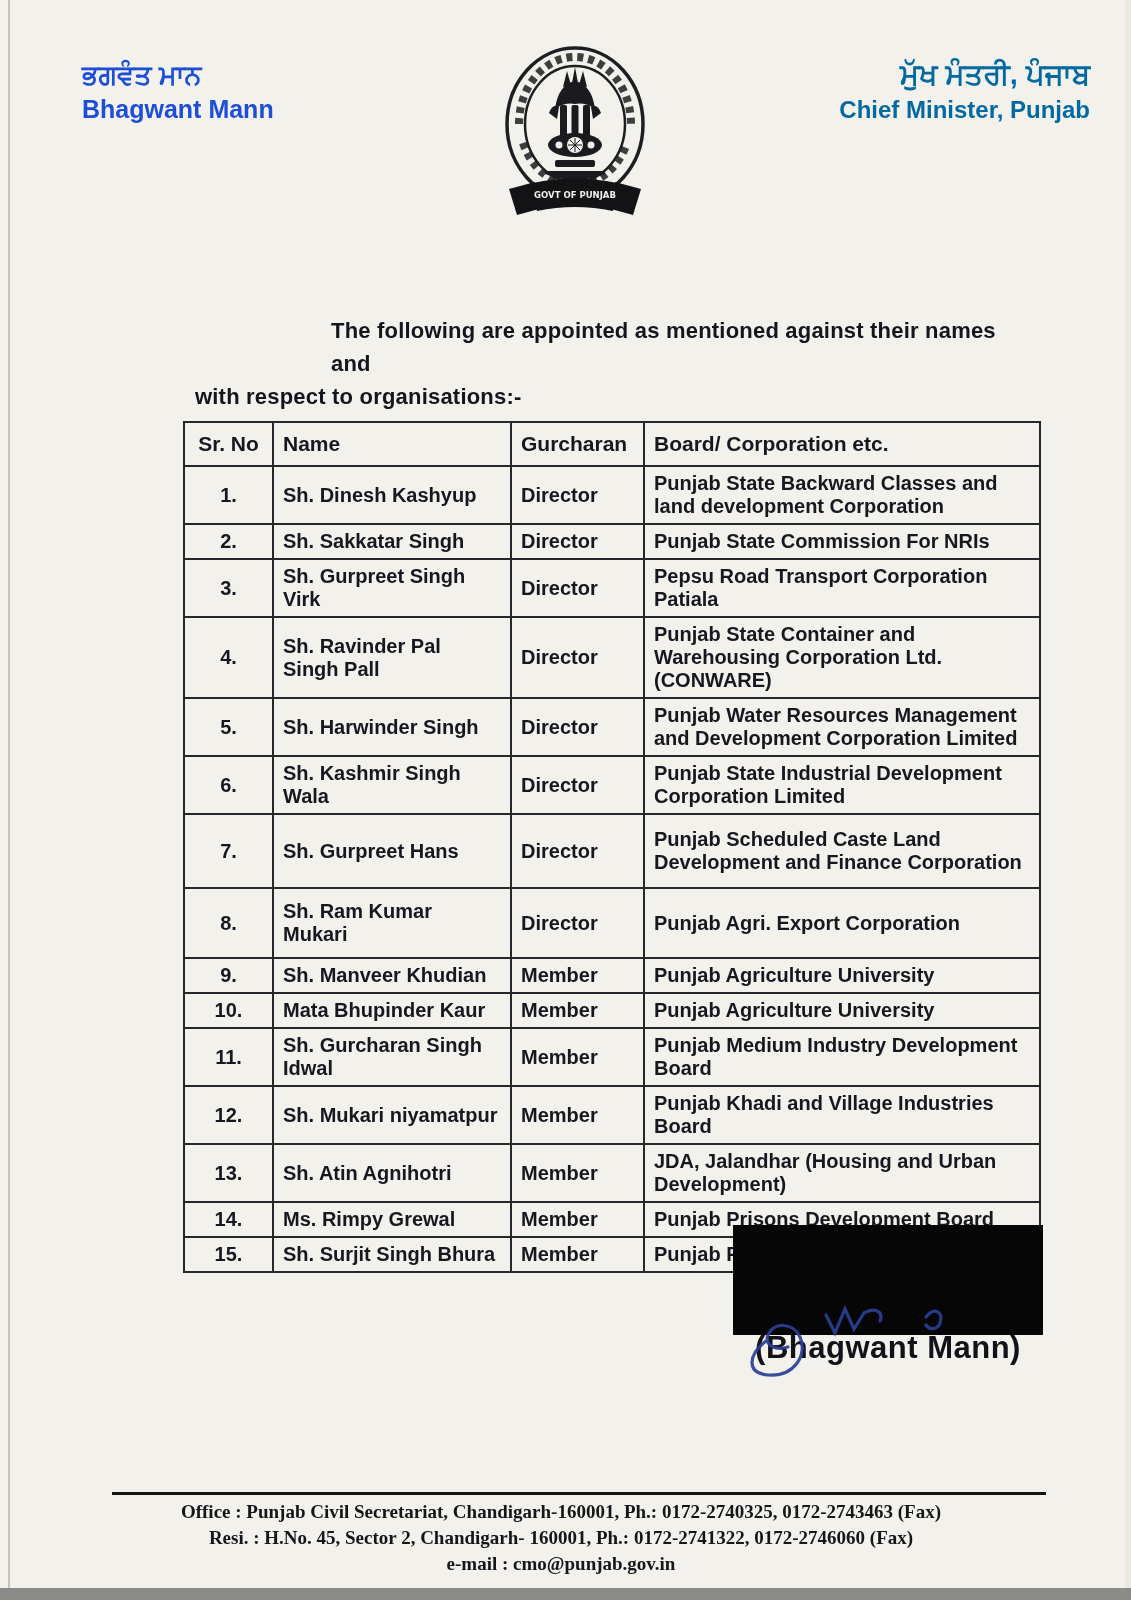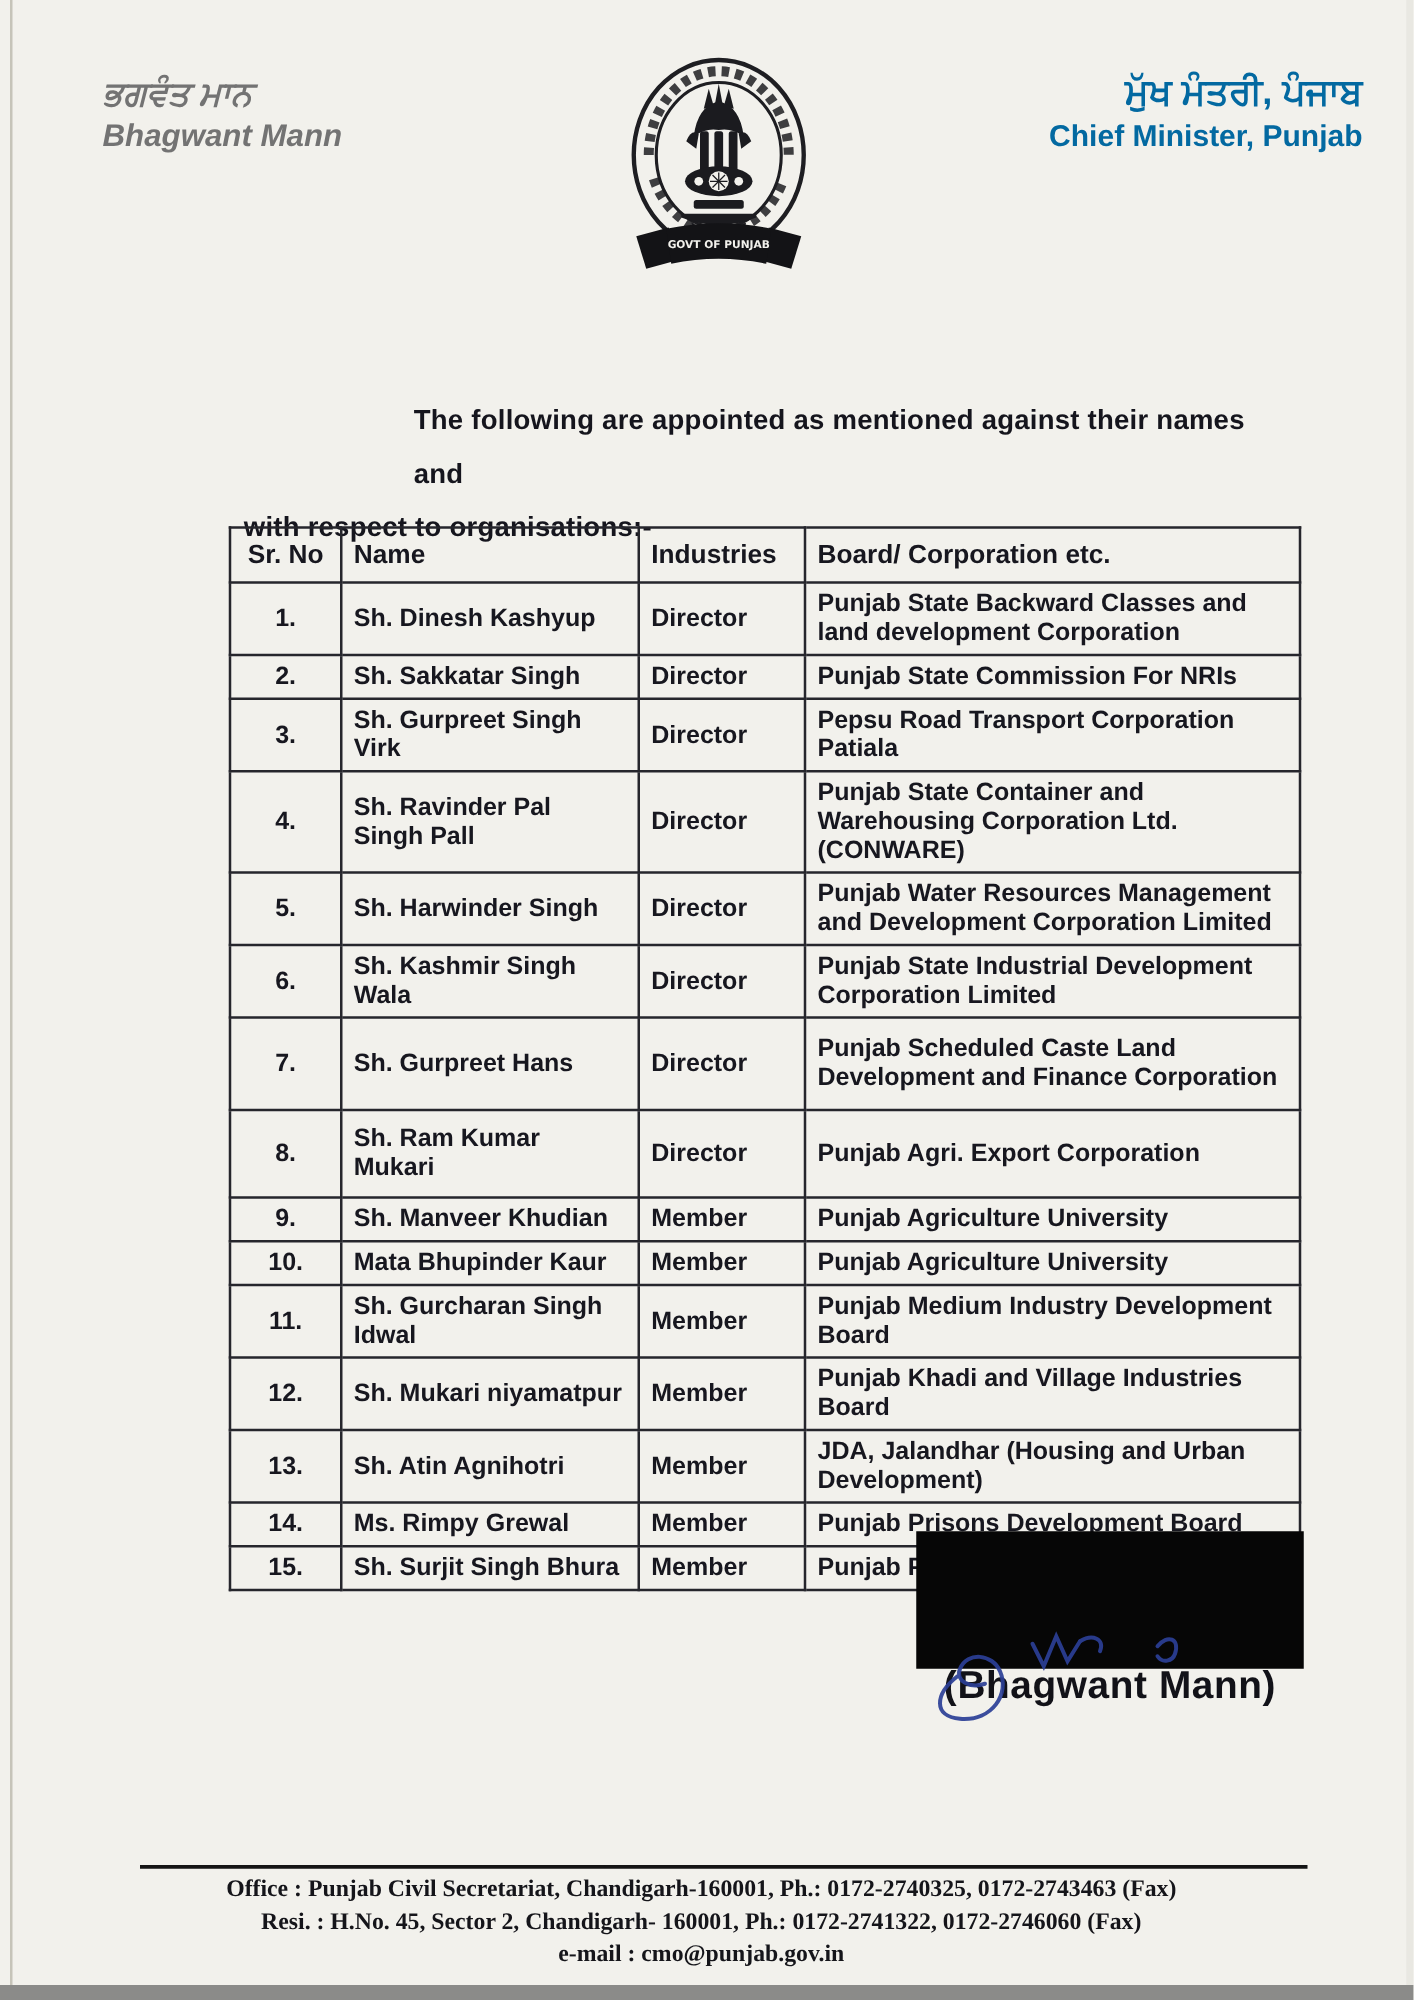--- a/index.html
+++ b/index.html
@@ -11,34 +11,34 @@
   .page-edge {
     position:absolute; left:8px; top:0; width:2px; height:1588px;
     background:#c6c4b9;
   }
   .right-shade {
     position:absolute; right:0; top:0; width:6px; height:1588px;
     background:#e9e8e2;
   }
 
   
-  .head-left { position:absolute; left:82px; top:58px; color:#737373;font-style:italic; }
+  .head-left { position:absolute; left:82px; top:58px; color:#1d4ed8; }
   .head-left .punjabi  { font-size:27px; font-weight:700; line-height:34px; }
   .head-left .english  { font-size:25px; font-weight:700; line-height:34px; }
 
   .head-right { position:absolute; left:790px; top:56px; width:300px; text-align:right; color:#0369a1; }
   .head-right .punjabi { font-size:29px; font-weight:700; line-height:37px; }
   .head-right .english { font-size:24px; font-weight:700; line-height:33px; }
 
   .emblem { position:absolute; left:503px; top:45px; width:145px; height:182px; }
 
   
   .intro {
     position:absolute; left:195px; top:314px; width:830px;
-    font-size:22px; font-weight:600; line-height:43px; letter-spacing:0.2px; color:#15151d;
+    font-size:22px; font-weight:600; line-height:33px; letter-spacing:0.2px; color:#15151d;
   }
   .intro .l1 { padding-left:136px; }
 
   
   table.appointments {
     position:absolute; left:183px; top:421px; width:784px;
     border-collapse:collapse; table-layout:fixed;
     background:transparent;
   }
   table.appointments th, table.appointments td {
@@ -139,21 +139,21 @@
     <colgroup>
       <col style="width:89px">
         <col style="width:238px">
         <col style="width:133px">
         <col style="width:396px">
     </colgroup>
     <thead>
       <tr>
           <th class="c0">Sr. No</th>
           <th class="c1">Name</th>
-          <th class="c2">Industries</th>
+          <th class="c2">Gurcharan</th>
           <th class="c3">Board/ Corporation etc.</th>
         </tr>
     </thead>
     <tbody>
         <tr>
           <td class="c0">1.</td>
           <td class="c1">Sh. Dinesh Kashyup</td>
           <td class="c2">Director</td>
           <td class="c3">Punjab State Backward Classes and land development Corporation</td>
         </tr>

